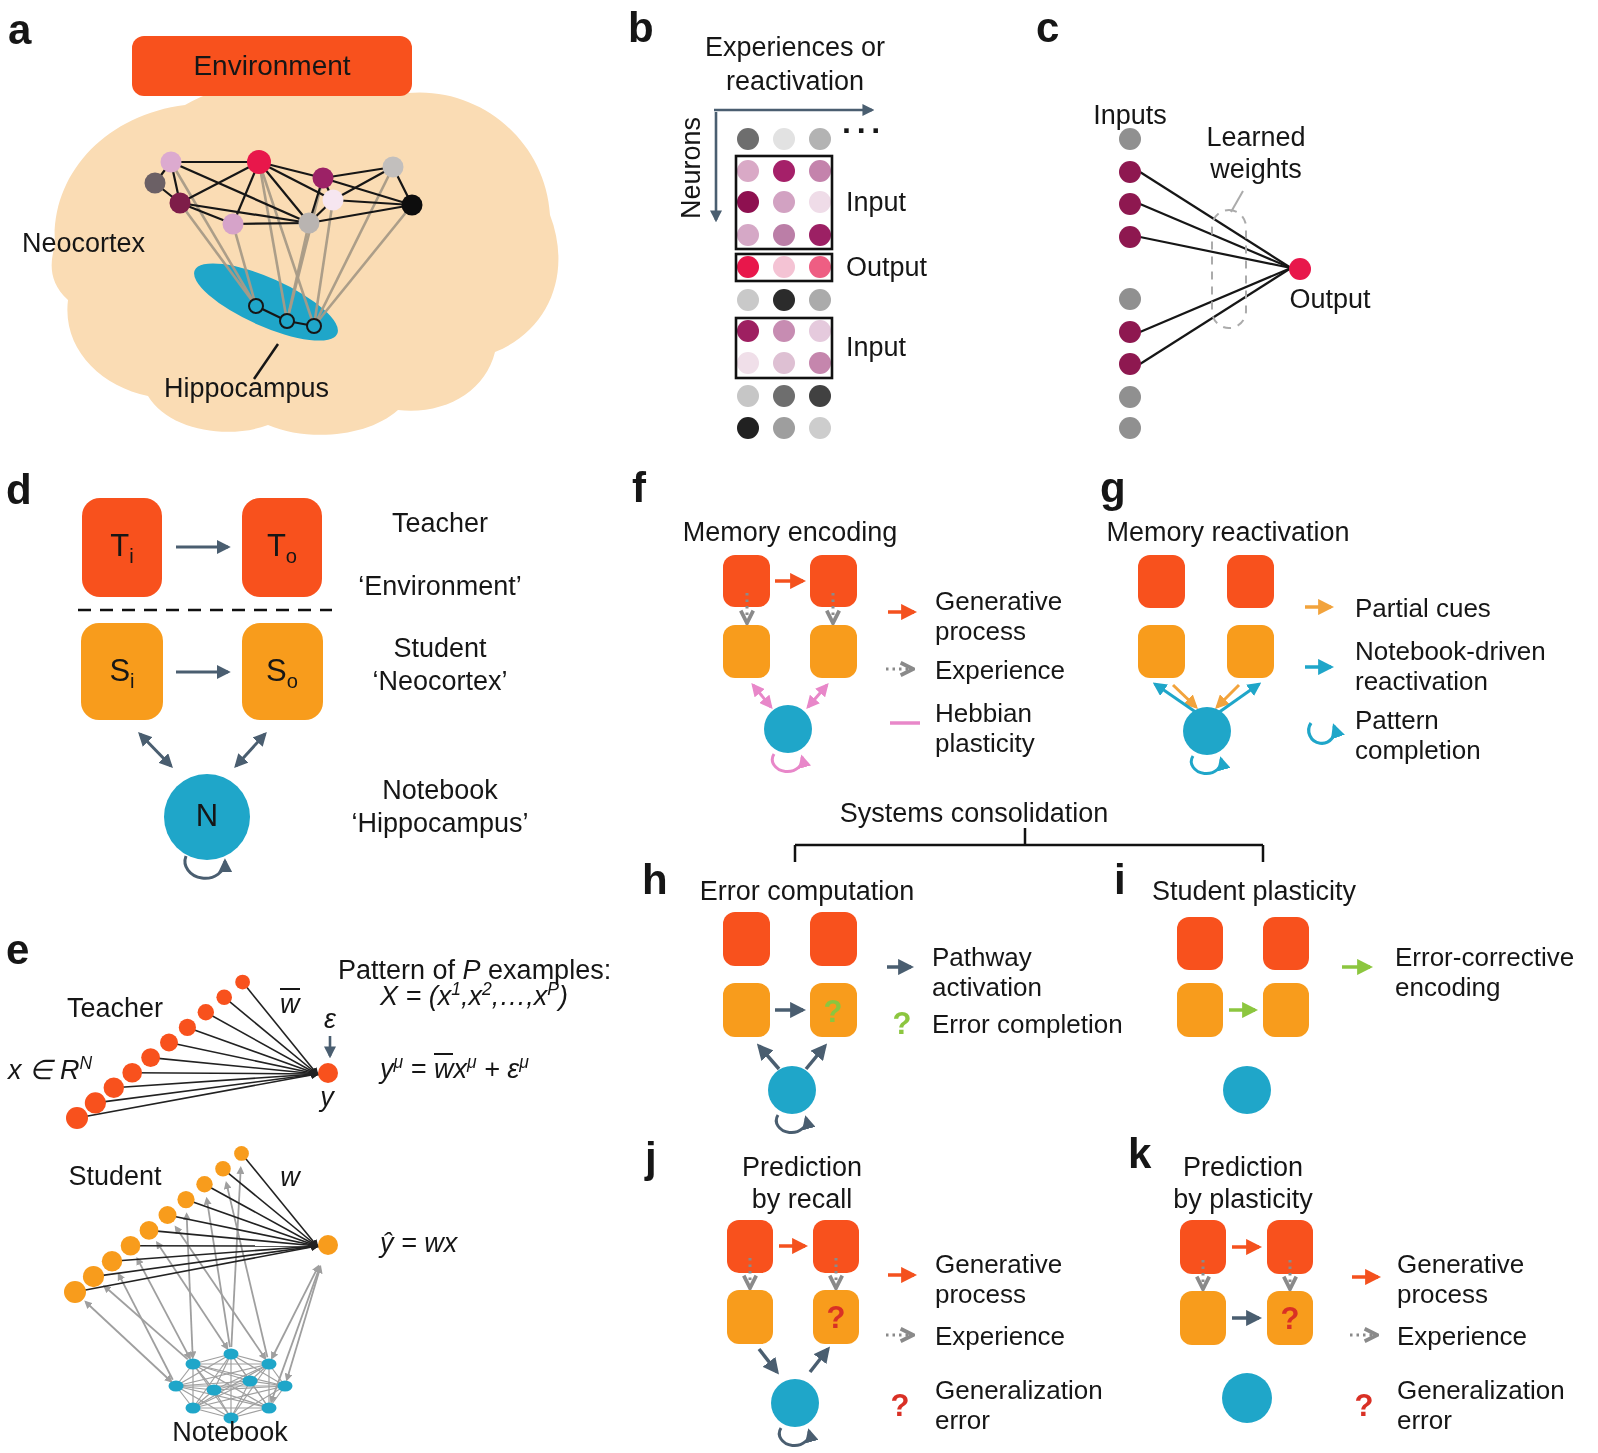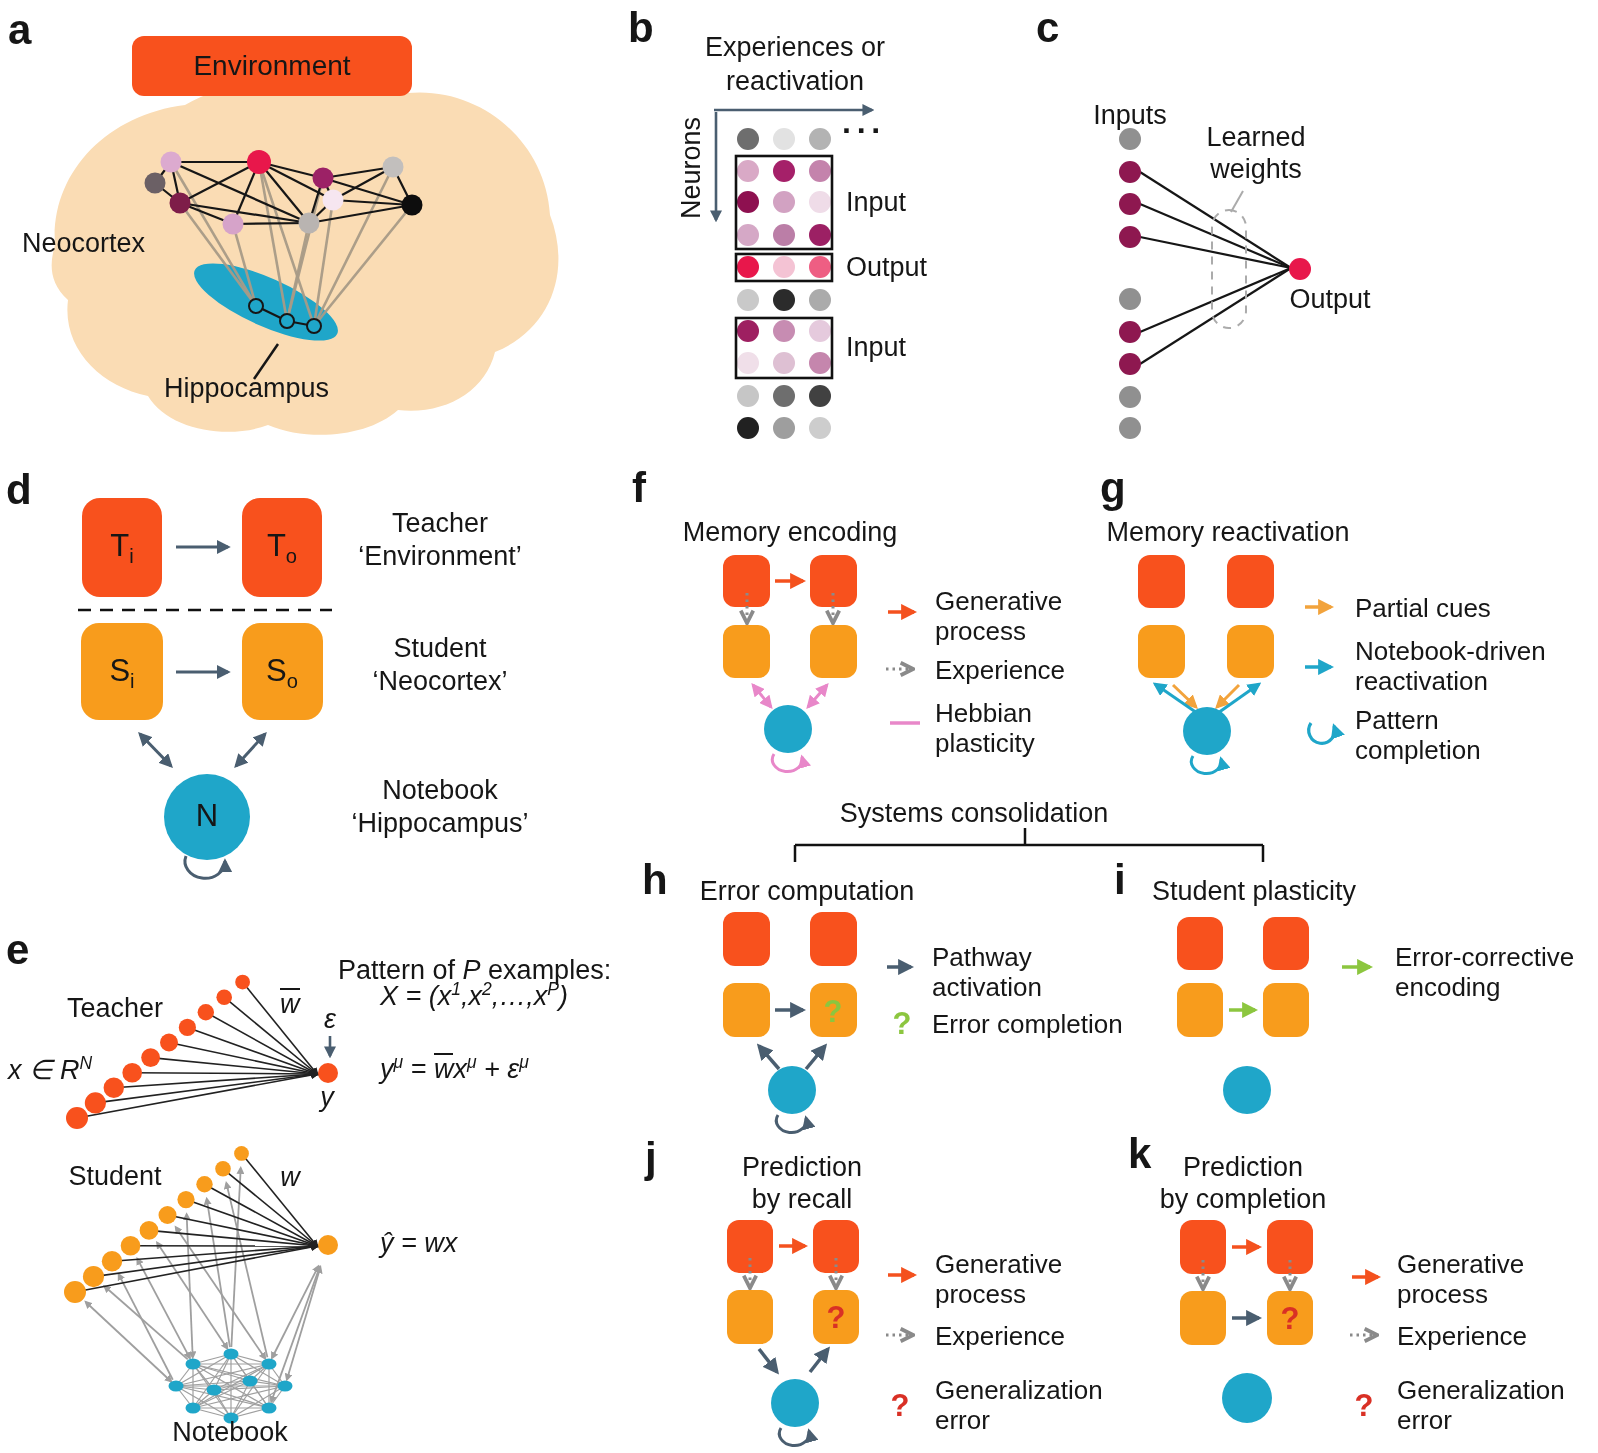--- a/index.html
+++ b/index.html
@@ -413,21 +413,21 @@
 <div class="t ctr" style="left:1256px;top:154px">weights</div>
 <div class="t ctr" style="left:1330px;top:284px">Output</div>
 
 <div class="t pl" style="left:6px;top:466px">d</div>
 <div class="t bx ctr" style="left:122px;top:528px"><span>T</span><sub>i</sub></div>
 <div class="t bx ctr" style="left:282px;top:528px"><span>T</span><sub>o</sub></div>
 <div class="t bx ctr" style="left:122px;top:653px"><span>S</span><sub>i</sub></div>
 <div class="t bx ctr" style="left:282px;top:653px"><span>S</span><sub>o</sub></div>
 <div class="t bx ctr" style="left:207px;top:798px">N</div>
 <div class="t ctr" style="left:440px;top:508px">Teacher</div>
-<div class="t ctr" style="left:440px;top:541px">‘Environment’</div>
+<div class="t ctr" style="left:440px;top:571px">‘Environment’</div>
 <div class="t ctr" style="left:440px;top:633px">Student</div>
 <div class="t ctr" style="left:440px;top:666px">‘Neocortex’</div>
 <div class="t ctr" style="left:440px;top:775px">Notebook</div>
 <div class="t ctr" style="left:440px;top:808px">‘Hippocampus’</div>
 
 <div class="t pl" style="left:6px;top:926px">e</div>
 <div class="t ctr" style="left:115px;top:993px">Teacher</div>
 <div class="t it" style="left:8px;top:1053px"><span>x ∈ R</span><sup>N</sup></div>
 <div class="t it" style="left:280px;top:988px"><span class="ovl">w</span></div>
 <div class="t it ctr" style="left:330px;top:1004px">ε</div>
@@ -477,21 +477,21 @@
 <div class="t qr ctr" style="left:836px;top:1300px">?</div>
 <div class="t sm" style="left:935px;top:1250px">Generative</div>
 <div class="t sm" style="left:935px;top:1280px">process</div>
 <div class="t sm" style="left:935px;top:1322px">Experience</div>
 <div class="t qr ctr" style="left:900px;top:1388px">?</div>
 <div class="t sm" style="left:935px;top:1376px">Generalization</div>
 <div class="t sm" style="left:935px;top:1406px">error</div>
 
 <div class="t pl" style="left:1128px;top:1130px">k</div>
 <div class="t ctr" style="left:1243px;top:1152px">Prediction</div>
-<div class="t ctr" style="left:1243px;top:1184px">by completion</div>
+<div class="t ctr" style="left:1243px;top:1184px">by plasticity</div>
 <div class="t qr ctr" style="left:1290px;top:1301px">?</div>
 <div class="t sm" style="left:1397px;top:1250px">Generative</div>
 <div class="t sm" style="left:1397px;top:1280px">process</div>
 <div class="t sm" style="left:1397px;top:1322px">Experience</div>
 <div class="t qr ctr" style="left:1364px;top:1388px">?</div>
 <div class="t sm" style="left:1397px;top:1376px">Generalization</div>
 <div class="t sm" style="left:1397px;top:1406px">error</div>
 
 </div>
 

